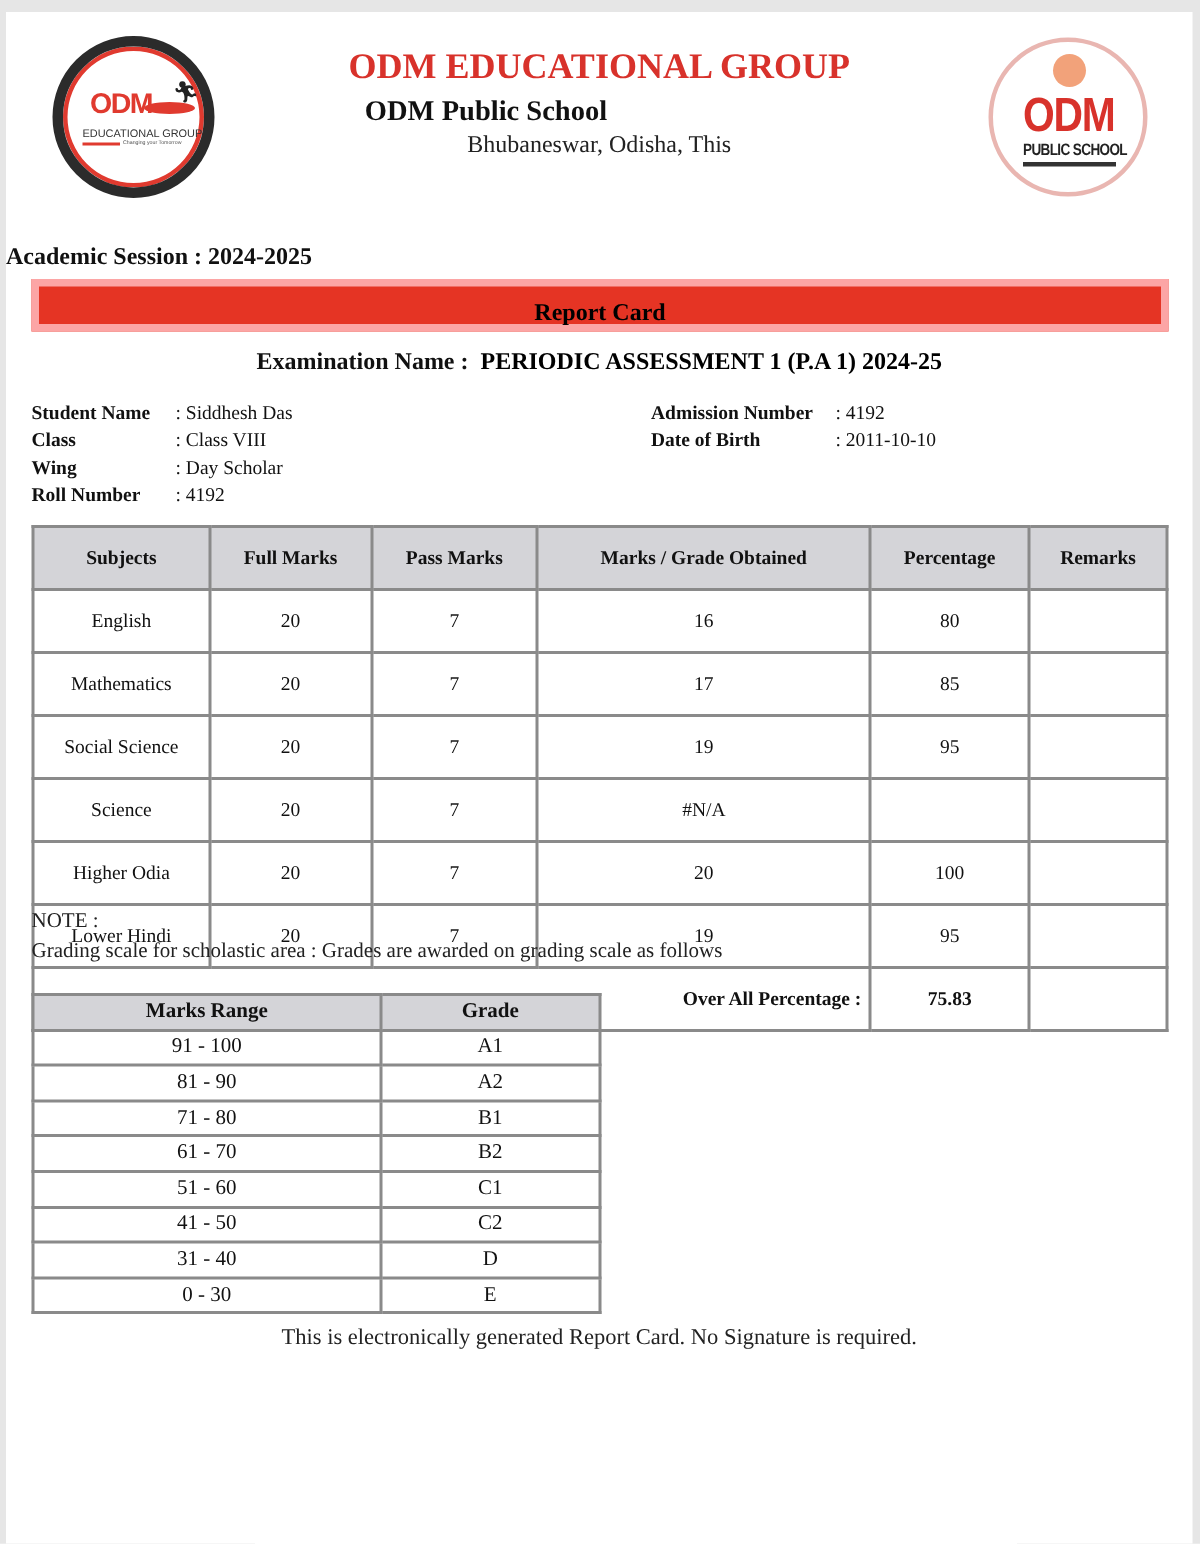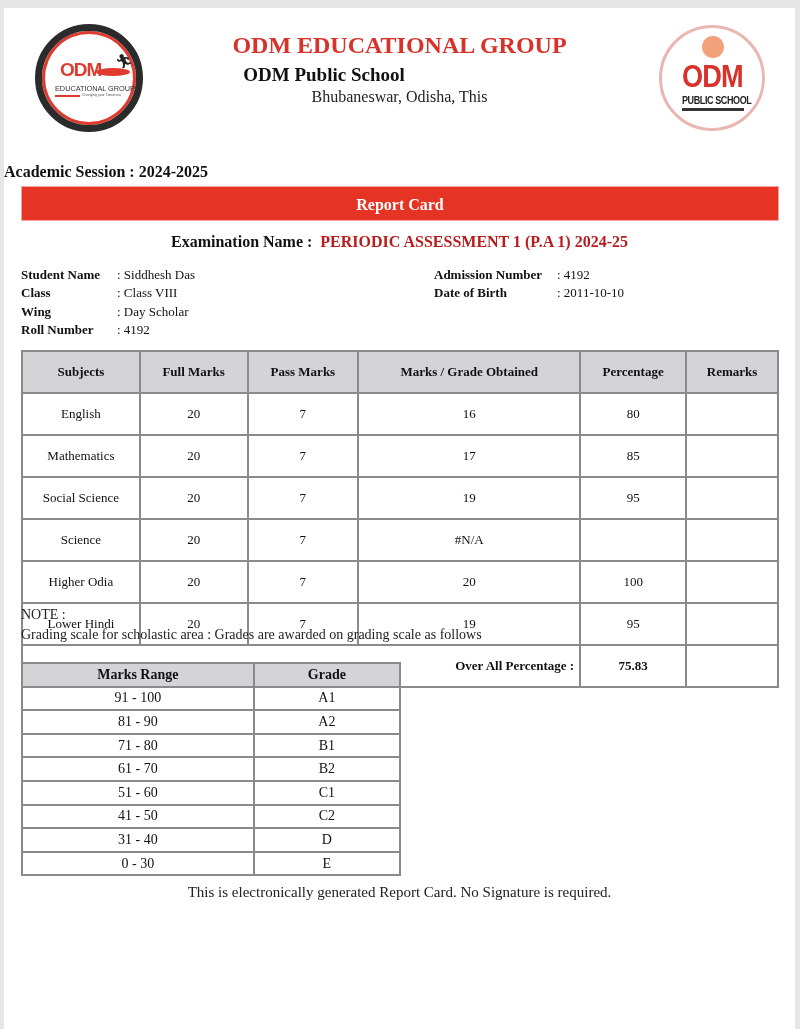--- a/index.html
+++ b/index.html
@@ -31,25 +31,25 @@
   .logo-right .ps { position: absolute; left: 20px; top: 66px; font-family: "Liberation Sans", sans-serif; font-weight: bold; font-size: 11px; color: #222; letter-spacing: -0.5px; transform: scaleX(0.82); transform-origin: left; white-space: nowrap; }
   .logo-right .strip { position: absolute; left: 20px; top: 80px; width: 62px; height: 3px; background: #333; }
 
   .org-title { position: absolute; left: 0; width: 791px; top: 24px; text-align: center; font-weight: bold; font-size: 24px; color: #d8322b; }
   .school-name { position: absolute; left: 0; width: 640px; top: 56px; text-align: center; font-weight: bold; font-size: 19px; color: #111; }
   .location { position: absolute; left: 0; width: 791px; top: 80px; text-align: center; font-size: 16px; color: #222; }
 
   .session { position: absolute; left: 0; width: 791px; top: 155px; text-align: left; font-weight: bold; font-size: 16px; }
   .banner {
     position: absolute; left: 17px; top: 178px; width: 758px; height: 35px;
-    background: #e53424; color: #ffffff; text-align: center; font-weight: bold; font-size: 16px; line-height: 35px;
-    border: 1px solid #fca5a5;
+    background: #e53424; color: #000000; text-align: center; font-weight: bold; font-size: 16px; line-height: 35px;
+    border: 5px solid #fca5a5;
   }
   .exam { position: absolute; left: 0; width: 791px; top: 225px; text-align: center; font-weight: bold; font-size: 16px; }
-  .exam .exam-value { color: #b91c1c; margin-left: 4px; }
+  .exam .exam-value { color: #000000; margin-left: 4px; }
 
   
   .info { position: absolute; font-size: 13px; line-height: 18.3px; }
   .info .row { display: flex; height: 18.3px; }
   .info .lbl { font-weight: bold; }
   .info-left { left: 17px; top: 258px; }
   .info-left .lbl { width: 96px; }
   .info-right { left: 430px; top: 258px; }
   .info-right .lbl { width: 123px; }
 

